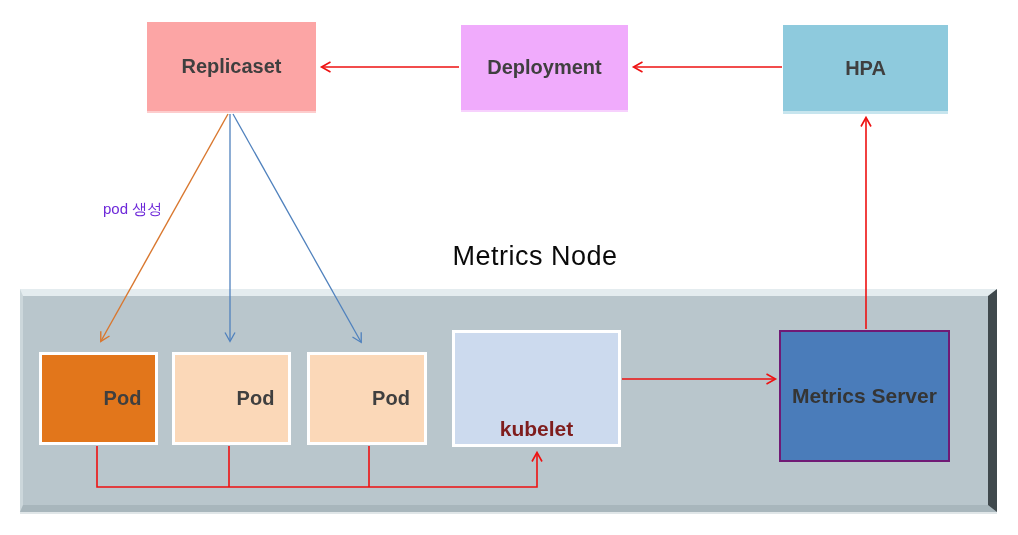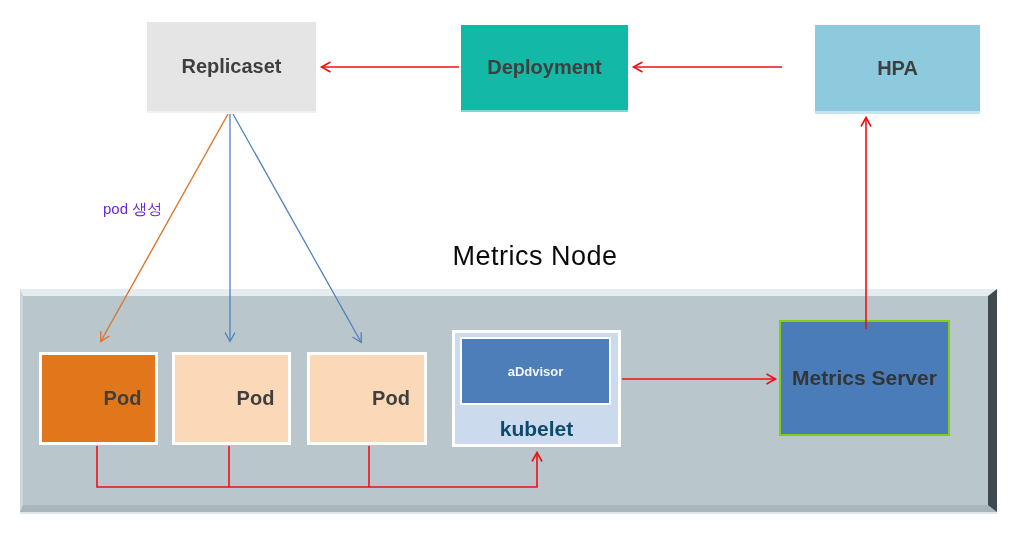--- a/index.html
+++ b/index.html
@@ -14,21 +14,21 @@
     color:#3f3f3f; font-weight:bold;
   }
   .node span { display:block; }
 
   
   .replicaset { left:147px; top:22px;  width:169px; height:91px; font-size:20px;
                 border-bottom:2px solid rgba(255,255,255,0.45); }
   .deployment { left:461px; top:25px;  width:167px; height:87px; font-size:20px;
                 border-bottom:2px solid rgba(255,255,255,0.45); }
   .hpa        { left:783px; top:25px;  width:165px; height:89px; font-size:20px;
-                border-bottom:3px solid rgba(255,255,255,0.5);margin-left:32px; }
+                border-bottom:3px solid rgba(255,255,255,0.5); }
 
   
   .worker-label {
     position:absolute; left:390px; top:241px; width:290px; height:36px;
     text-align:center; font-size:27px; color:#0a0a0a; font-weight:500;
     letter-spacing:0.5px;
   }
 
   
   .panel {
@@ -51,26 +51,26 @@
   .kubelet { left:452px; top:330px; width:169px; height:117px;
              border:3px solid #ffffff; }
   .cadvisor {
     position:absolute; left:5px; top:4px; width:151px; height:68px;
     box-sizing:border-box; border:2px solid #ffffff;
     display:flex; align-items:center; justify-content:center;
     color:#f2f5fa; font-weight:bold; font-size:13px;
   }
   .kubelet-label {
     position:absolute; left:0; bottom:3px; width:100%;
-    text-align:center; font-size:21px; font-weight:bold; color:#0c4a6e;
+    text-align:center; font-size:21px; font-weight:bold; color:#7f1d1d;
   }
 
   
-  .metrics { left:779px; top:320px; width:171px; height:116px;
-             border:2px solid #84cc16; font-size:21px; color:#353535; }
+  .metrics { left:779px; top:330px; width:171px; height:132px;
+             border:2px solid #701a75; font-size:21px; color:#353535; }
 
   
   .pod-creation {
     position:absolute; left:103px; top:200px;
     font-size:15px; color:#6d28d9;
   }
 
   .overlay {
     position:absolute; left:0; top:0; width:1018px; height:535px;
     pointer-events:none; z-index:50;
@@ -81,44 +81,41 @@
 </style>
 </head>
 <body>
 
 <div class="canvas">
 
   <div class="panel" style="background-color: rgb(185, 198, 204);"></div>
 
   <div class="worker-label">Metrics Node</div>
 
-  <div class="node replicaset" style="background-color: #e5e5e5;">
+  <div class="node replicaset" style="background-color: #fca5a5;">
     <span>Replicaset</span>
   </div>
-  <div class="node deployment" style="background-color: #14b8a6;">
+  <div class="node deployment" style="background-color: #f0abfc;">
     <span>Deployment</span>
   </div>
   <div class="node hpa" style="background-color: rgb(142, 202, 221);">
     <span>HPA</span>
   </div>
 
   <div class="node pod pod1" style="background-color: rgb(226, 118, 27);">
     <span>Pod</span>
   </div>
   <div class="node pod pod2" style="background-color: rgb(251, 216, 184);">
     <span>Pod</span>
   </div>
   <div class="node pod pod3" style="background-color: rgb(251, 216, 184);">
     <span>Pod</span>
   </div>
 
   <div class="node kubelet" style="background-color: rgb(204, 218, 238);">
-    <div class="cadvisor" style="background-color: rgb(77, 126, 186);">
-      <span>aDdvisor</span>
-    </div>
     <div class="kubelet-label">kubelet</div>
   </div>
 
   <div class="node metrics" style="background-color: rgb(74, 124, 186);">
     <span>Metrics Server</span>
   </div>
 
   <div class="pod-creation">pod 생성</div>
 
   <svg class="overlay" viewBox="0 0 1018 535">

